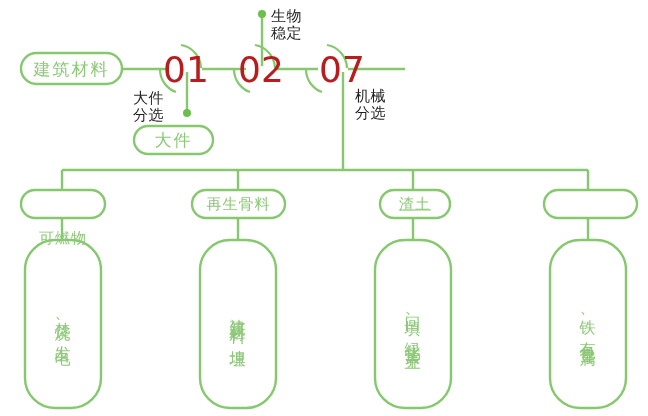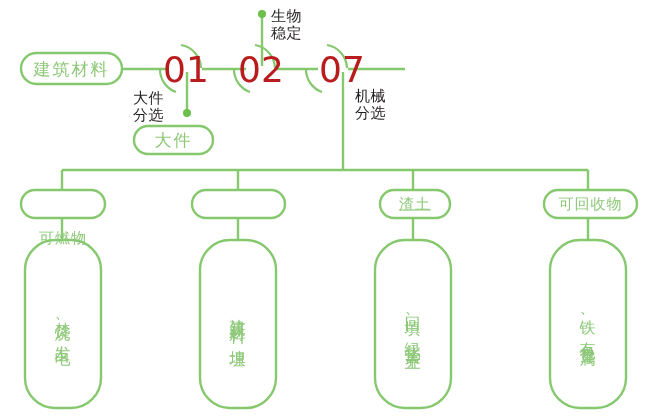--- a/index.html
+++ b/index.html
@@ -118,21 +118,21 @@
   <div class="lbl dark" style="left:133px;top:90px;text-align:left;">大件
 分选</div>
   <div class="lbl dark" style="left:271px;top:8px;text-align:right;">生物
 稳定</div>
   <div class="lbl dark" style="left:355px;top:88px;text-align:center;">机械
 分选</div>
 
   <div class="pill-txt big" style="left:173.5px;top:140px;">大件</div>
 
   <div class="pill-txt" style="left:63px;top:204px;margin-top:34px;">可燃物</div>
+  <div class="pill-txt" style="left:238.5px;top:204px;">再生骨料</div>
   <div class="pill-txt" style="left:415px;top:204px;text-decoration:underline;">渣土</div>
-  <div class="pill-txt" style="left:590.5px;top:204px;">可回收物</div>
 
   <div class="vbox-txt" style="left:63px;top:324px;">焚烧、发电</div>
   <div class="vbox-txt" style="left:238px;top:324px;">建筑材料、填埋</div>
   <div class="vbox-txt" style="left:413px;top:324px;">回填、绿化营养土</div>
   <div class="vbox-txt" style="left:588px;top:324px;">铁、有色金属</div>
 
 </div>
 
 </body></html>

